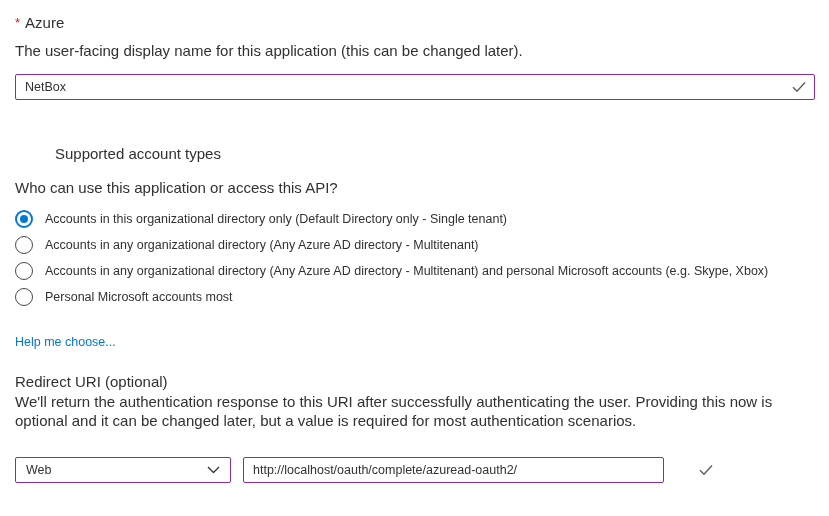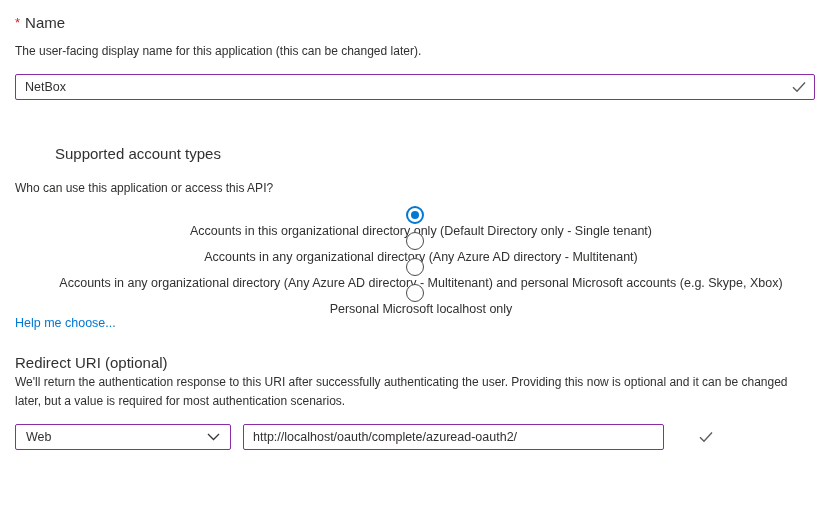--- a/index.html
+++ b/index.html
@@ -13,21 +13,21 @@
   }
   .page { padding: 12px 14px 0 15px; }
 
   .section-title {
     font-size: 15px; line-height: 21px; font-weight: 400; color: #323130;
     margin: 0;
   }
   .required-marker { color: #e81123; margin-right: 5px; font-size: 13px; vertical-align: 1px; }
 
   .hint {
-    font-size: 12px; line-height: 16px; color: #323130; margin: 10px 0 0 0;
+    font-size: 15px; line-height: 16px; color: #323130; margin: 10px 0 0 0;
     max-width: 806px;
   }
 
   .input-wrap { position: relative; margin-top: 15px; }
   .text-input {
     width: 100%; height: 26px;
     border: 1px solid #8a2da5; border-radius: 2px;
     padding: 0 32px 0 9px;
     font-family: "Liberation Sans", "DejaVu Sans", sans-serif;
     font-size: 12.5px; color: #323130;
@@ -35,56 +35,56 @@
   }
   .check-icon {
     position: absolute; right: 9px; top: 50%; transform: translateY(-50%);
     display: flex; align-items: center;
   }
 
   .h2-gap { margin-top: 43px; margin-left: 40px; }
   .question { margin-top: 16px; }
 
   .radio-group { margin-top: 10px; }
-  .radio-row { display: flex; align-items: center; height: 26px; cursor: default; flex-direction: column; }
+  .radio-row { display: flex; align-items: center; height: 26px; cursor: default; }
   .radio-circle {
     width: 18px; height: 18px; border-radius: 50%;
     border: 1px solid #4d4b49; background: #fff;
     display: flex; align-items: center; justify-content: center;
     flex: 0 0 auto;
   }
   .radio-row.selected .radio-circle { border: 2px solid #0078d4; }
   .radio-dot { width: 0; height: 0; border-radius: 50%; }
   .radio-row.selected .radio-dot { width: 8px; height: 8px; background: #0078d4; }
   .radio-label { margin-left: 12px; font-size: 12.5px; white-space: nowrap; color: #323130; }
 
-  .help-link-wrap { margin-top: 4px; line-height: 16px; }
+  .help-link-wrap { margin-top: 23px; line-height: 16px; }
   .help-link { color: #0078d4; font-size: 12.5px; text-decoration: none; cursor: pointer; }
 
   .uri-title { margin-top: 21px; }
   .uri-desc { margin-top: 0; line-height: 19px; }
 
-  .bottom-row { margin-top: 13px; display: flex; align-items: flex-end; }
+  .bottom-row { margin-top: 27px; display: flex; align-items: flex-end; }
   .platform-select {
     width: 216px; height: 26px;
     border: 1px solid #8a2da5; border-radius: 2px;
     display: flex; align-items: center; justify-content: space-between;
     padding: 0 10px; font-size: 12.5px; color: #323130; background: #fff;
     cursor: pointer;
   }
   .uri-input-wrap { position: relative; margin-left: 12px; width: 479px; }
   .uri-input-wrap .text-input { width: 421px; }
 </style>
 </head>
 <body>
 
 <div class="page">
 
   <div class="section-title">
-    <span class="required-marker">*</span><span>Name</span>
+    <span class="required-marker">*</span><span>Azure</span>
   </div>
   <p class="hint">The user-facing display name for this application (this can be changed later).</p>
   <div class="input-wrap">
     <input class="text-input" type="text" value="NetBox" style="">
     <span class="check-icon">
       <svg width="14" height="12" viewBox="0 0 14 12">
           <path d="M1 6.2 L5 10.2 L13 1.6" stroke="#5f5d5b" stroke-width="1.4" fill="none"></path>
         </svg>
     </span>
   </div>
@@ -108,21 +108,21 @@
     <div class="radio-row">
       <span class="radio-circle">
           <span class="radio-dot"></span>
         </span>
       <span class="radio-label">Accounts in any organizational directory (Any Azure AD directory - Multitenant) and personal Microsoft accounts (e.g. Skype, Xbox)</span>
     </div>
     <div class="radio-row">
       <span class="radio-circle">
           <span class="radio-dot"></span>
         </span>
-      <span class="radio-label">Personal Microsoft localhost only</span>
+      <span class="radio-label">Personal Microsoft accounts most</span>
     </div>
   </div>
 
   <div class="help-link-wrap">
     <a class="help-link">Help me choose...</a>
   </div>
 
   <div class="section-title uri-title">Redirect URI (optional)</div>
   <p class="hint uri-desc">We'll return the authentication response to this URI after successfully authenticating the user. Providing this now is optional and it can be changed later, but a value is required for most authentication scenarios.</p>
 

